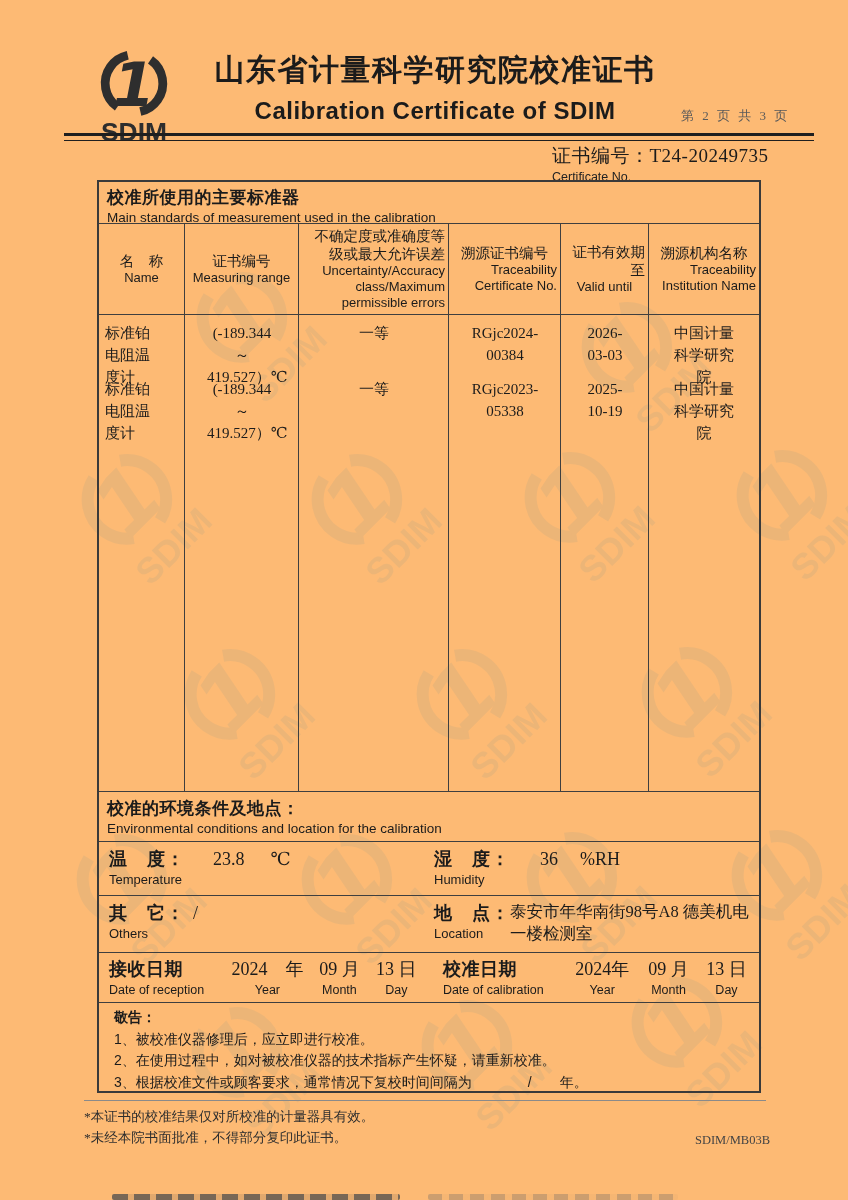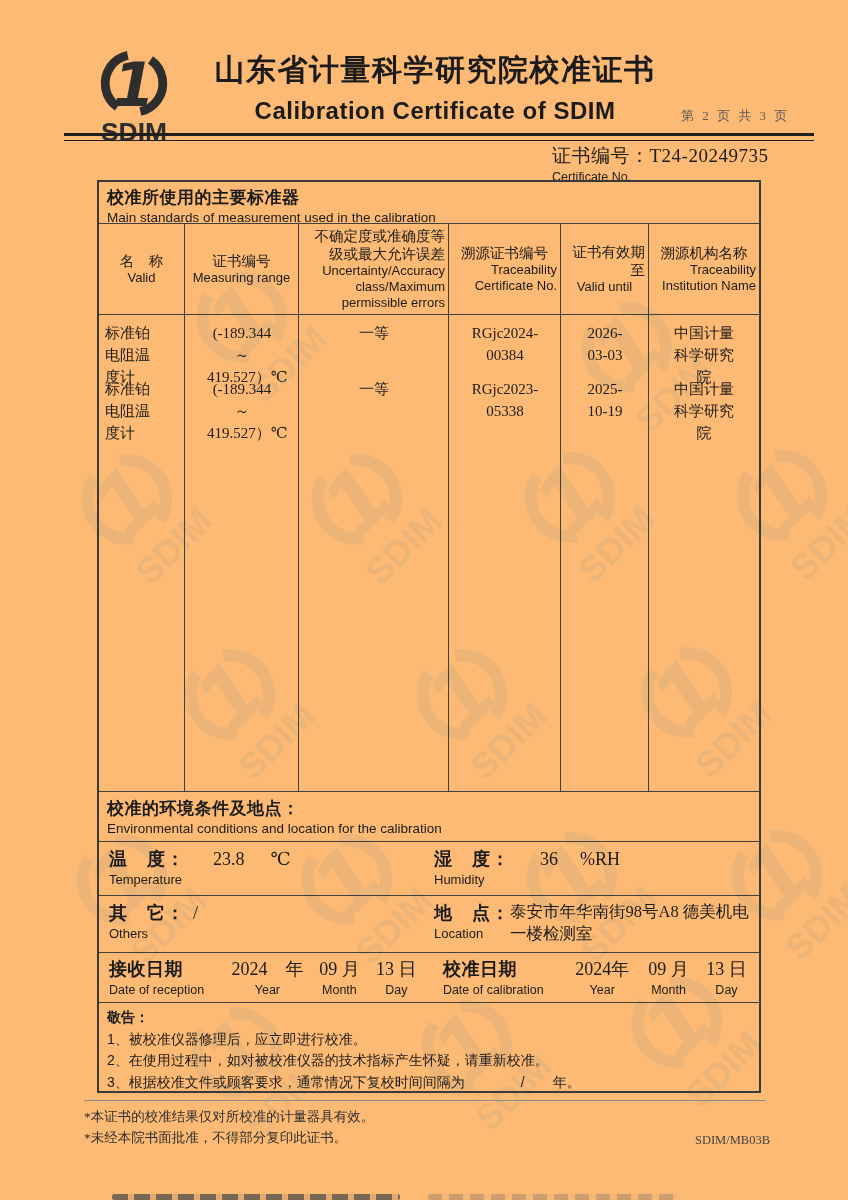--- a/index.html
+++ b/index.html
@@ -64,21 +64,21 @@
   .loc-val{font-size:16.5px;width:242px;line-height:1.35;}
 
   .dates-row{height:50px;display:flex;padding:4px 0 0 10px;}
   .dgrp{text-align:left;margin-right:10px;}
   .dgrp .top{font-size:18px;}
   .dgrp .top.zh-label{font-family:"Liberation Sans","DejaVu Sans",sans-serif;font-weight:600;letter-spacing:.5px;}
   .dgrp .bot{font-family:"Liberation Sans","DejaVu Sans",sans-serif;font-size:12.5px;margin-top:2px;}
   .dgrp.ctr{text-align:center;}
 
   .notice{height:90px;border-bottom:none;padding:4px 22px 0 8px;
-          font-family:"Liberation Sans","DejaVu Sans",sans-serif;font-size:14px;line-height:1.55;}
+          font-family:"Liberation Sans","DejaVu Sans",sans-serif;font-size:14px;line-height:1.55;margin-left:7px;}
   .notice .n-title{font-weight:600;}
 
   
   .foot-rule{position:absolute;left:84px;top:1100px;width:682px;border-top:1.5px solid #8a8a8a;}
   .footnotes{position:absolute;left:84px;top:1106px;font-size:13.5px;color:#2e2e2e;line-height:21px;}
   .form-code{position:absolute;right:78px;top:1133px;font-size:12.5px;color:#444;}
 
   .bleed{position:absolute;bottom:0;height:6px;filter:blur(.6px);border-radius:2px;}
   .bleed.b1{left:112px;width:288px;opacity:.75;
     background:repeating-linear-gradient(90deg,#4c4c4c 0 16px,rgba(76,76,76,.2) 16px 22px);}
@@ -175,21 +175,21 @@
     <div class="main-box">
 
       <div class="row sec-title">
         <div class="zh">校准所使用的主要标准器</div>
         <div class="en">Main standards of measurement used in the calibration</div>
       </div>
 
       <div class="row thead cols">
         <div class="cell c1 vline">
             <span class="zh">名　称</span>
-            <span>Valid</span>
+            <span>Name</span>
           </div>
         <div class="cell c2 vline">
             <span class="zh">证书编号</span>
             <span>Measuring range</span>
           </div>
         <div class="cell c3 vline">
             <span class="zh">不确定度或准确度等级或最大允许误差</span>
             <span>Uncertainty/Accuracy class/Maximum permissible errors</span>
           </div>
         <div class="cell c4 vline">

